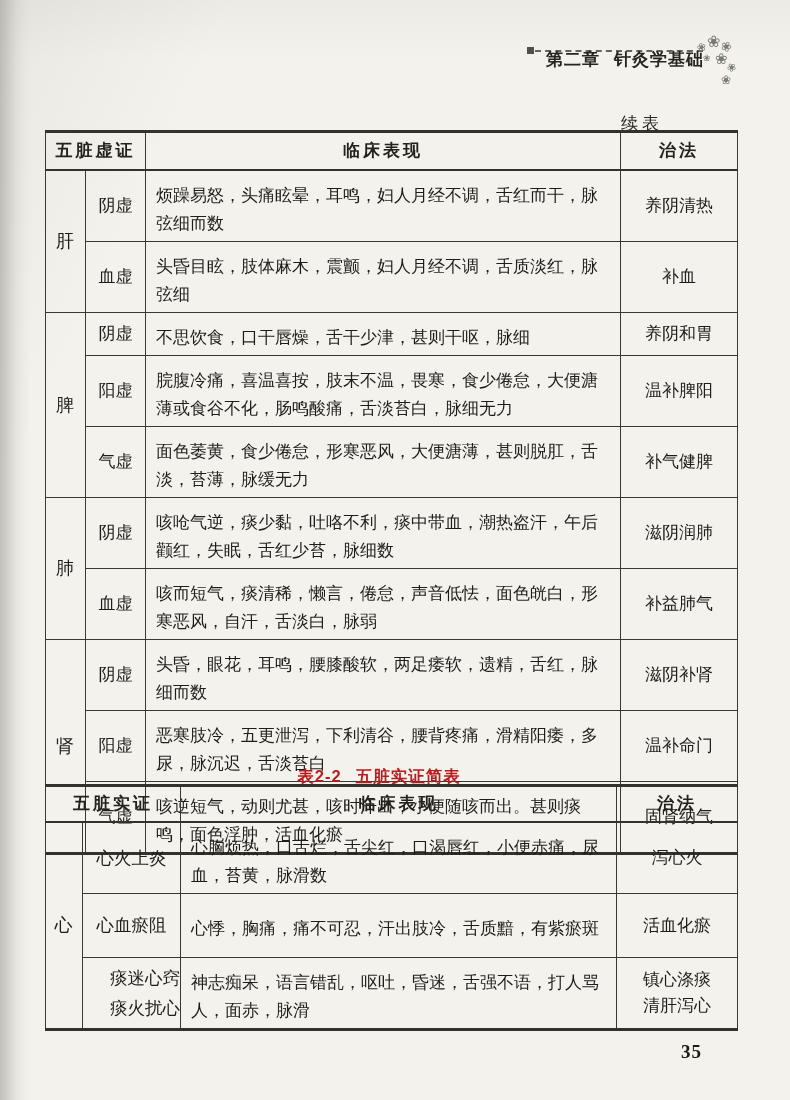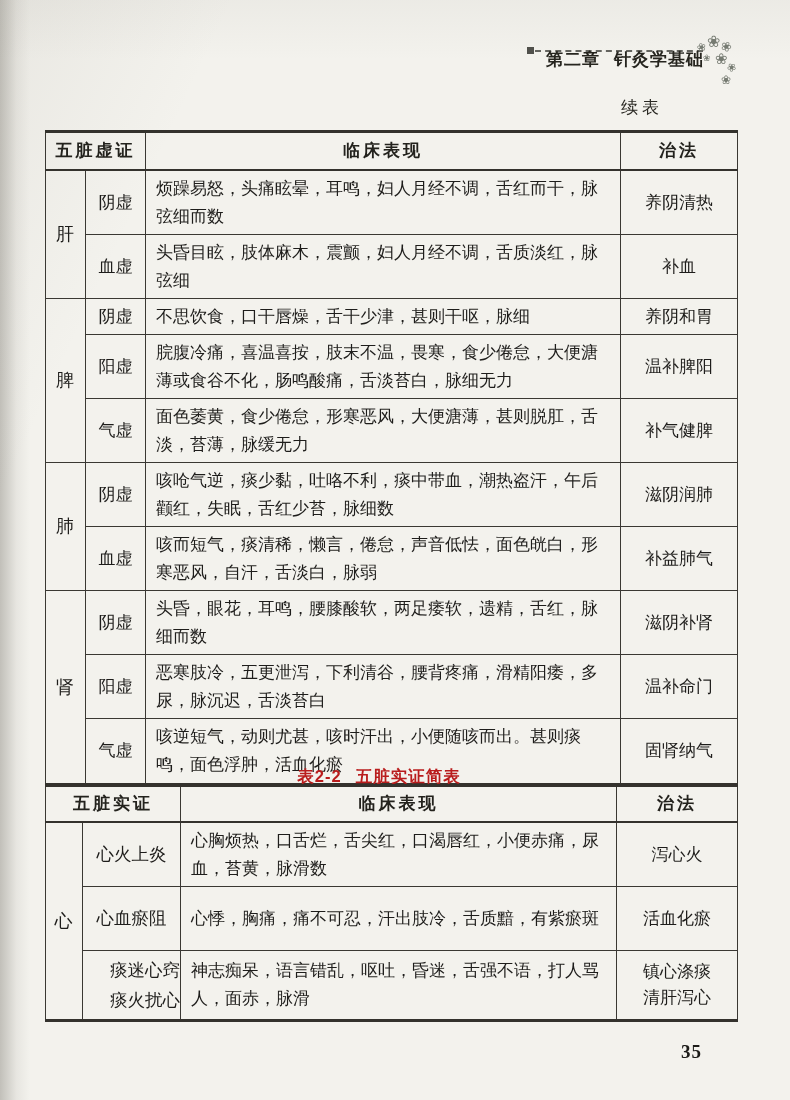--- a/index.html
+++ b/index.html
@@ -34,40 +34,40 @@
   .f6{left:26px;top:42px;font-size:12px;color:#828780;}
   .f7{left:8px;top:22px;font-size:9px;color:#8d918a;}
   .chapter{
     position:absolute;left:546px;top:48px;width:180px;
     font-family:"Liberation Sans","DejaVu Sans",sans-serif;
     font-weight:700;font-size:17px;letter-spacing:1px;color:#26251f;
     white-space:nowrap;
   }
   .chapter .gap{display:inline-block;width:14px;}
   .continued{
-    position:absolute;left:621px;top:96px;
+    position:absolute;left:621px;top:112px;
     font-size:17px;letter-spacing:4px;color:#2a2923;
   }
   
   table{
     position:absolute;left:45px;width:692px;
     border-collapse:collapse;table-layout:fixed;
     background:transparent;
   }
   table{border:1px solid #3a3833;border-top:3px solid #34322d;border-bottom:3px solid #34322d;}
   th,td{border:1px solid #3a3833;padding:0;vertical-align:middle;}
   thead th{
     border-bottom:2px solid #34322d;
     font-family:Liberation Mono, monospace;
     font-weight:700;font-size:17px;letter-spacing:3px;color:#23221d;
     text-align:center;
   }
   td.organ{text-align:center;font-size:18px;letter-spacing:1px;}
   td.type{text-align:center;font-size:17px;margin-top:43px;}
-  td.sym{font-size:17px;line-height:28px;padding:4px 8px 3px 10px;text-align:left;}
+  td.sym{font-size:17px;line-height:28px;padding:11px 8px 3px 10px;text-align:left;}
   td.treat{text-align:center;font-size:17px;}
   td.treat div{line-height:26px;}
   td.syn2 div{line-height:30px;text-align:right;font-size:17.5px;}
   .t1{top:130px;}
   .t2{top:784px;}
   .caption{
     position:absolute;left:45px;top:766px;width:692px;text-align:center;
     font-family:"Liberation Sans","DejaVu Sans",sans-serif;
     font-weight:700;font-size:16.5px;letter-spacing:1px;color:#b91c1c;
     transform:translateX(-12px);

